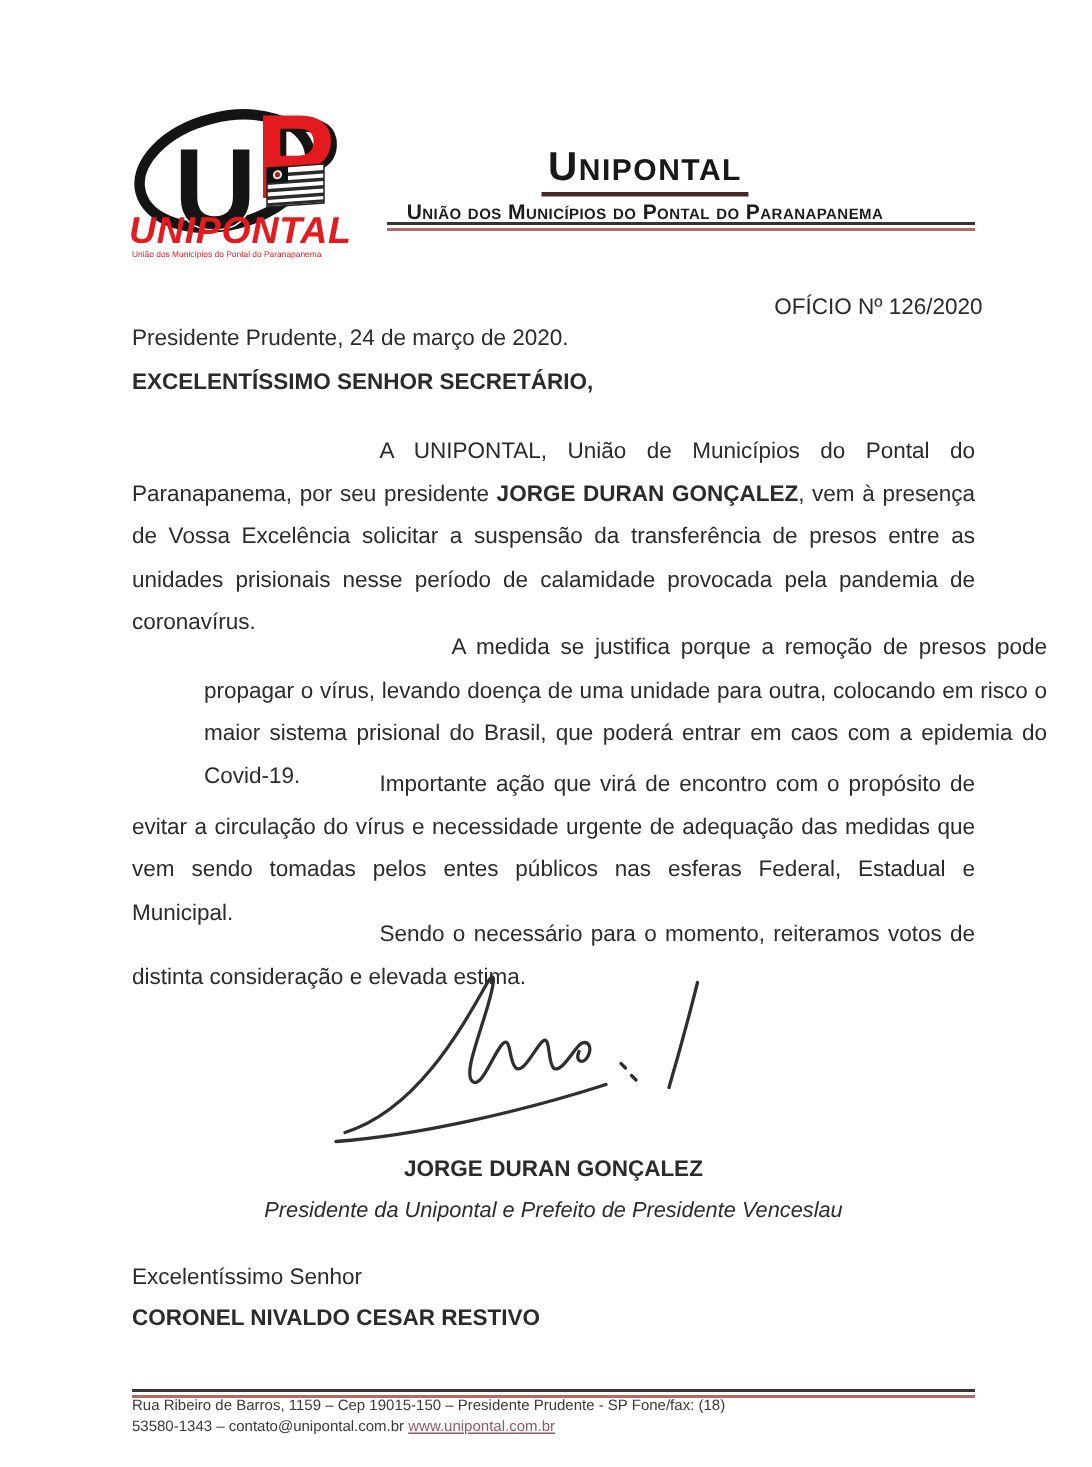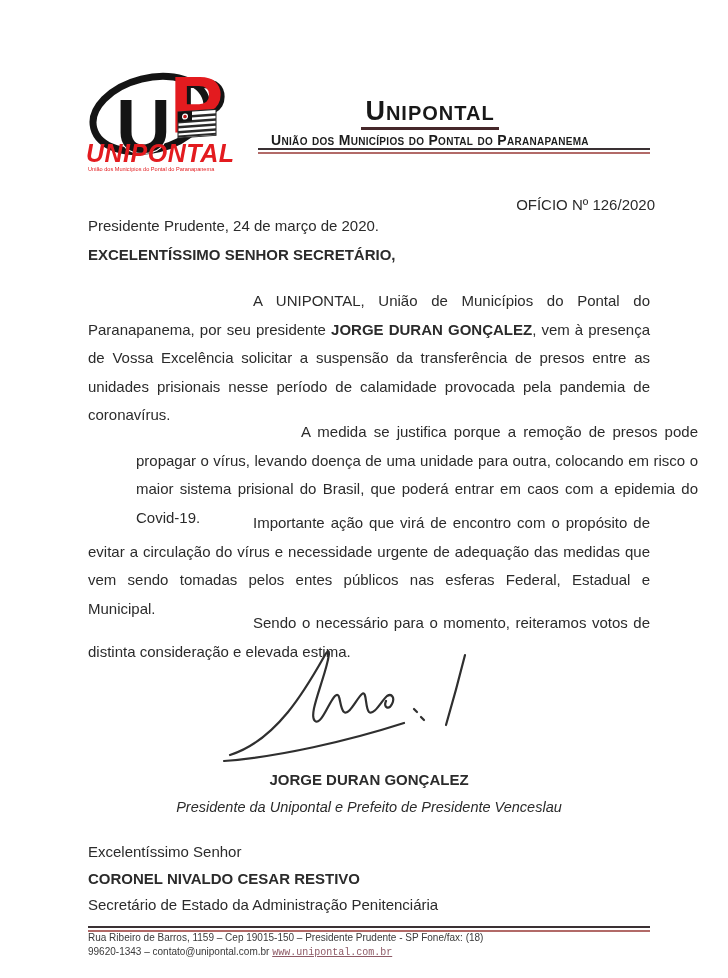--- a/index.html
+++ b/index.html
@@ -41,21 +41,21 @@
   .sig-name{top:766px;text-align:center;font-weight:bold;font-size:15px;}
   .sig-role{top:793px;text-align:center;font-style:italic;font-size:14.5px;}
 
   
   .rcpt{left:88px;top:839px;width:562px;font-size:15px;line-height:26.5px;}
   .rcpt .name{font-weight:bold;}
 
   
   .ftr-rule{left:88px;top:926px;width:562px;}
   .ftr{left:88px;top:931px;width:562px;text-align:left;font-size:10px;line-height:14px;color:#3a3a3a;}
-  .ftr a.site{color:#8e5a66;text-decoration:underline;cursor:pointer;font-family:Liberation Mono, monospace;}
+  .ftr a.site{color:#8e5a66;text-decoration:underline;cursor:pointer;}
 </style>
 </head>
 <body>
 
 <div class="abs logo">
   <svg width="152" height="104" viewBox="0 0 152 104">
     <ellipse cx="64" cy="42" rx="58" ry="36" fill="none" stroke="#141414" stroke-width="7" transform="rotate(-14 64 42)"></ellipse>
     <text x="88" y="62" font-family="Liberation Sans, sans-serif" font-size="80" font-weight="bold" fill="#141414">P</text>
     <text x="30" y="80" font-family="Liberation Sans, sans-serif" font-size="76" font-weight="bold" fill="#141414" stroke="#ffffff" stroke-width="2" paint-order="stroke">U</text>
     <text x="84" y="60" font-family="Liberation Sans, sans-serif" font-size="80" font-weight="bold" fill="#e31b1f">P</text>
@@ -106,20 +106,19 @@
       <path d="M 238 80 C 245 56, 252 30, 257 10"></path>
     </g>
   </svg>
 </div>
 <div class="abs col sig-name">JORGE DURAN GONÇALEZ</div>
 <div class="abs col sig-role">Presidente da Unipontal e Prefeito de Presidente Venceslau</div>
 
 <div class="abs rcpt">
   <div>Excelentíssimo Senhor</div>
   <div class="name">CORONEL NIVALDO CESAR RESTIVO</div>
-  <div>Secretário de Estado da Administração Penitenciária</div>
 </div>
 
 <div class="abs ftr-rule dline"></div>
 <div class="abs ftr">
   <div>Rua Ribeiro de Barros, 1159 – Cep 19015-150 – Presidente Prudente - SP Fone/fax: (18)</div>
-  <div><span>99620-1343 – contato@unipontal.com.br </span><a class="site">www.unipontal.com.br</a></div>
+  <div><span>53580-1343 – contato@unipontal.com.br </span><a class="site">www.unipontal.com.br</a></div>
 </div>
 
 </body></html>

